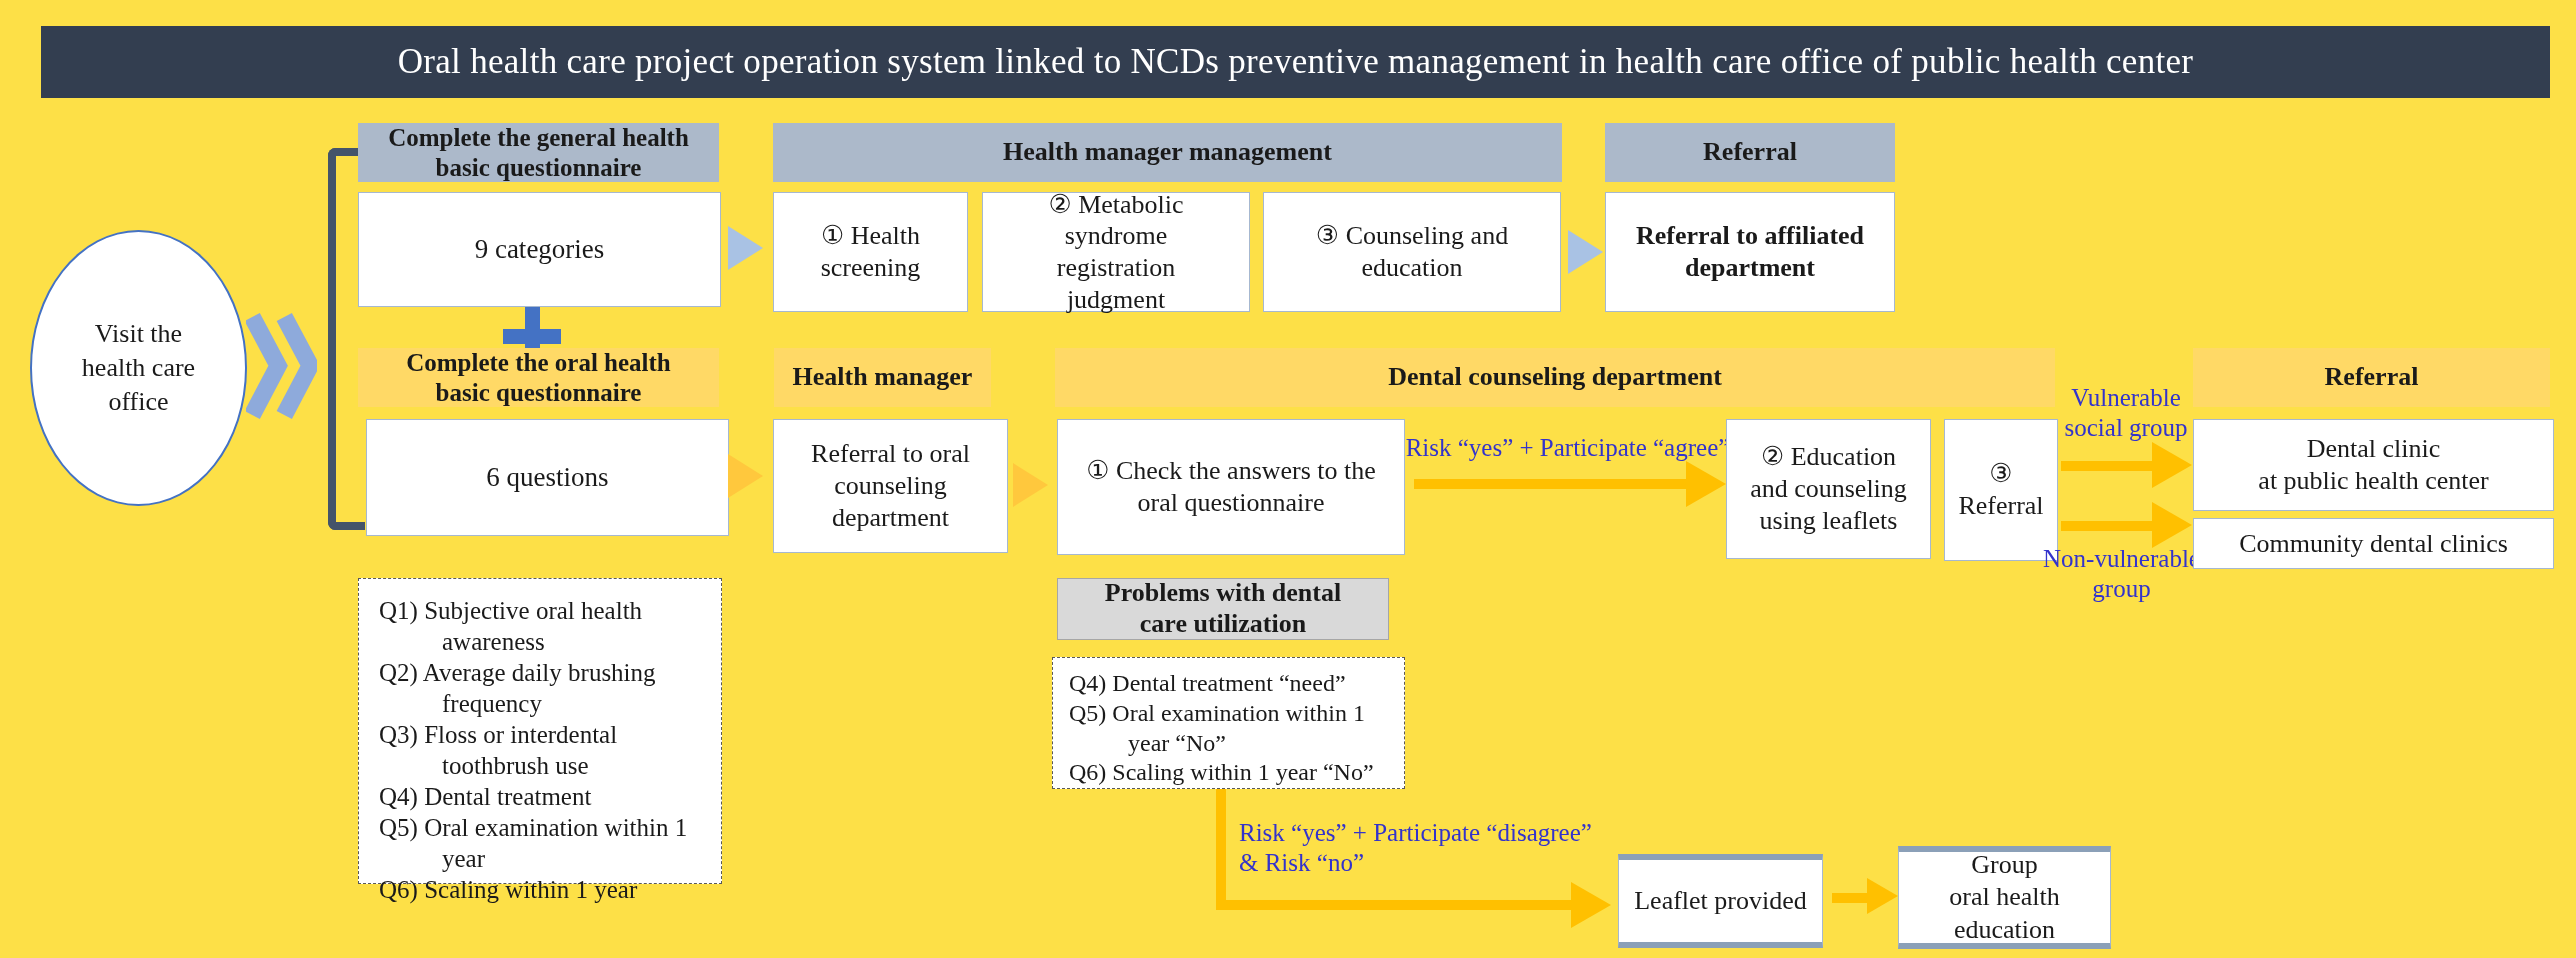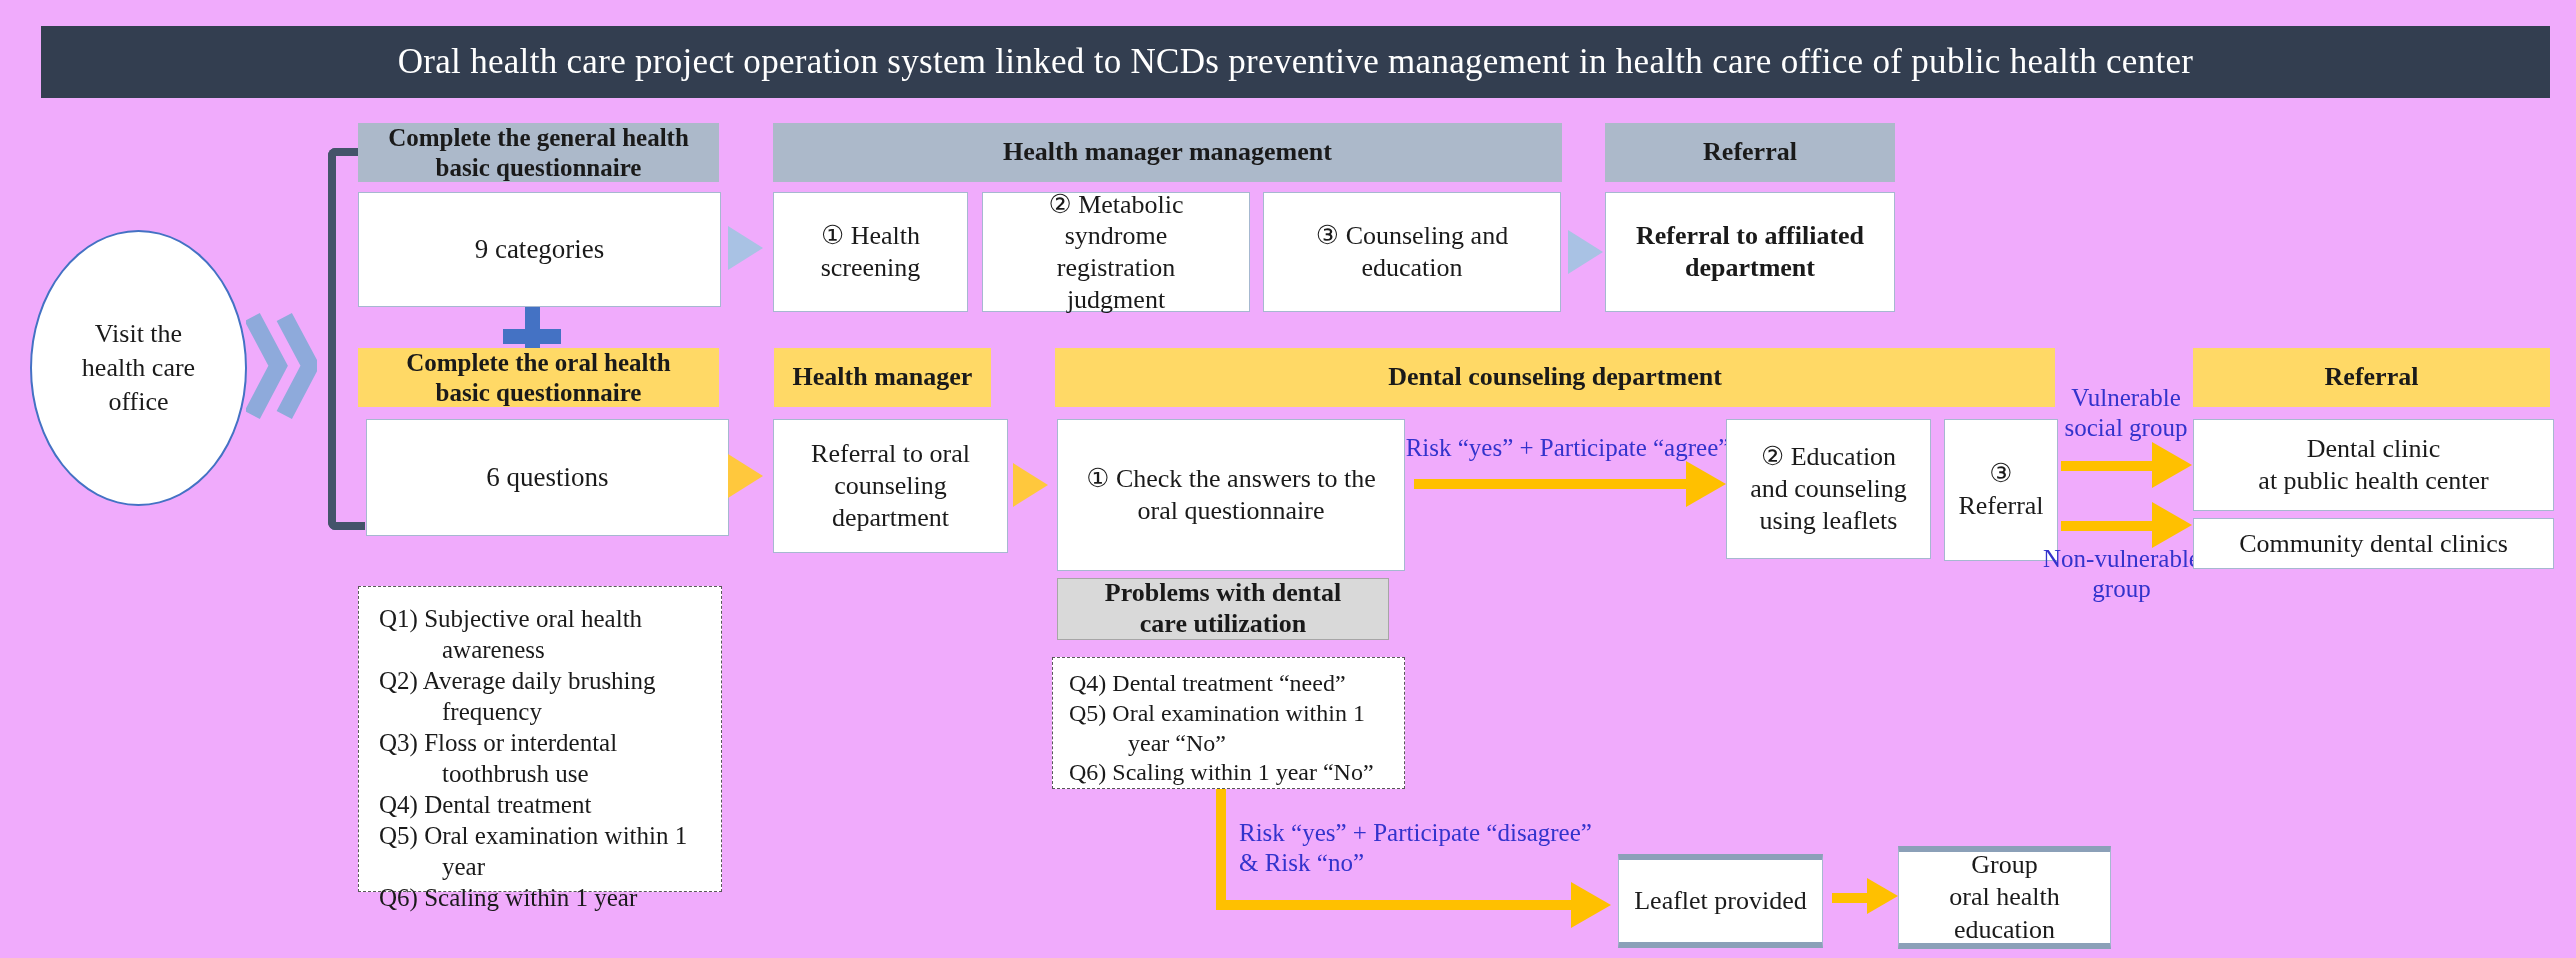--- a/index.html
+++ b/index.html
@@ -1,16 +1,16 @@
 <!DOCTYPE html>
 <html style="font-size:10px"><head>
 <meta charset="utf-8">
 <style>
   html,body{margin:0;padding:0;background:#ffffff;}
-  #stage{position:relative;width:2576px;height:959px;background:#f0abfc;overflow:hidden;
+  #stage{position:relative;width:2576px;height:959px;background:#fde047;overflow:hidden;
          font-family:"Liberation Serif","DejaVu Serif","DejaVu Sans",serif;color:#1a1a1a;}
   .abs{position:absolute;}
   .flex{display:flex;align-items:center;justify-content:center;text-align:center;}
   .pre{white-space:pre-line;}
   .titlebar{background:#333E50;color:#ffffff;font-size:35px;letter-spacing:0.3px;}
   .hdr-gray{background:#ACB9CA;font-weight:bold;font-size:25px;line-height:1.18;}
   .hdr-yellow{background:#FFD966;font-weight:bold;font-size:26px;line-height:1.18;}
   .box{background:#ffffff;border:1.9px solid #A6B8D0;font-size:26px;line-height:1.22;}
   .dashed{background:#ffffff;border:1.9px dashed #595959;}
   .qlist{font-size:25px;line-height:1.24;text-align:left;}
@@ -51,21 +51,21 @@
 basic questionnaire</div>
   <div class="abs flex box" style="left:358px;top:192px;width:361px;height:113px;font-size:27px;">9 categories</div>
 
   <div class="abs plusbar" style="left:503px;top:329px;width:58px;height:15px;"></div>
   <div class="abs plusbar" style="left:525px;top:307px;width:15px;height:58px;"></div>
 
   <div class="abs flex hdr-yellow pre" style="left:358px;top:348px;width:361px;height:59px;font-size:25px;">Complete the oral health
 basic questionnaire</div>
   <div class="abs flex box" style="left:358px;top:419px;width:361px;height:115px;font-size:27px;margin-left:8px;">6 questions</div>
 
-  <div class="abs dashed qlist" style="left:358px;top:578px;width:364px;height:306px;padding:16px 11px 11px 20px;box-sizing:border-box;margin-top:8px;">
+  <div class="abs dashed qlist" style="left:358px;top:578px;width:364px;height:306px;padding:16px 11px 11px 20px;box-sizing:border-box;">
     <div class="qi">Q1) Subjective oral health awareness</div>
     <div class="qi">Q2) Average daily brushing frequency</div>
     <div class="qi">Q3) Floss or interdental toothbrush use</div>
     <div class="qi">Q4) Dental treatment</div>
     <div class="qi">Q5) Oral examination within 1 year</div>
     <div class="qi">Q6) Scaling within 1 year</div>
   </div>
 
   <div class="abs tri tri-blue" style="left:728px;top:226px;"></div>
   <div class="abs tri tri-gold" style="left:728px;top:454px;"></div>
@@ -77,21 +77,21 @@
   <div class="abs tri tri-blue" style="left:1568px;top:230px;"></div>
 
   <div class="abs flex hdr-gray" style="left:1605px;top:123px;width:290px;height:59px;font-size:26px;">Referral</div>
   <div class="abs flex box" style="left:1605px;top:192px;width:290px;height:120px;padding:0 13.6px;box-sizing:border-box;font-weight:bold;">Referral to affiliated department</div>
 
   <div class="abs flex hdr-yellow" style="left:774px;top:348px;width:217px;height:59px;">Health manager</div>
   <div class="abs flex box" style="left:773px;top:419px;width:235px;height:134px;padding:0 15px;box-sizing:border-box;">Referral to oral counseling department</div>
   <div class="abs tri tri-gold" style="left:1013px;top:463px;"></div>
 
   <div class="abs flex hdr-yellow" style="left:1055px;top:348px;width:1000px;height:59px;">Dental counseling department</div>
-  <div class="abs flex box" style="left:1057px;top:419px;width:348px;height:152px;padding:0 16px;box-sizing:border-box;">① Check the answers to the oral questionnaire</div>
+  <div class="abs flex box" style="left:1057px;top:419px;width:348px;height:136px;padding:0 16px;box-sizing:border-box;">① Check the answers to the oral questionnaire</div>
 
   <div class="abs flex blue-label" style="left:1399px;top:432px;width:337px;height:32px;">Risk “yes” + Participate “agree”</div>
   <div class="abs ybar" style="left:1414px;top:479px;width:275px;height:10px;"></div>
   <div class="abs yhead" style="left:1686px;top:461px;"></div>
 
   <div class="abs flex box" style="left:1726px;top:419px;width:205px;height:140px;padding:0 12.4px;box-sizing:border-box;">② Education and counseling using leaflets</div>
   <div class="abs flex box pre" style="left:1944px;top:419px;width:112px;height:140px;">③
 Referral</div>
 
   <div class="abs flex blue-label pre" style="left:2055px;top:382px;width:142px;height:62px;">Vulnerable

